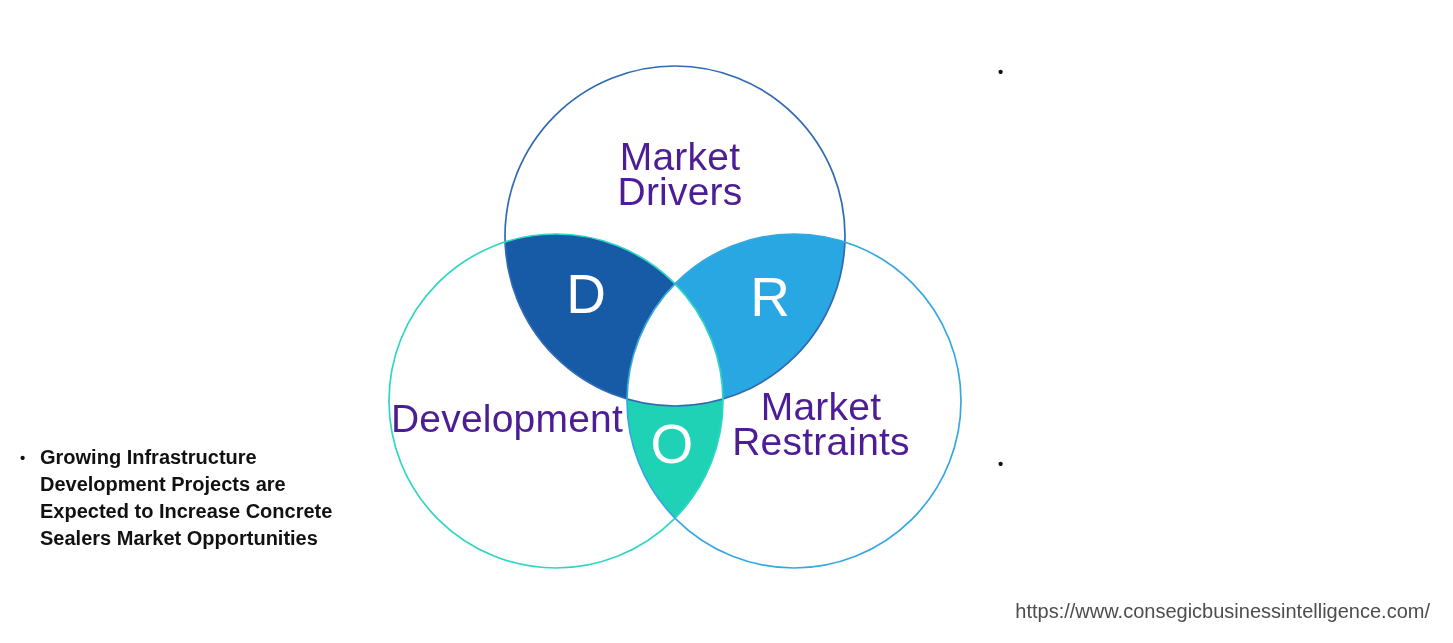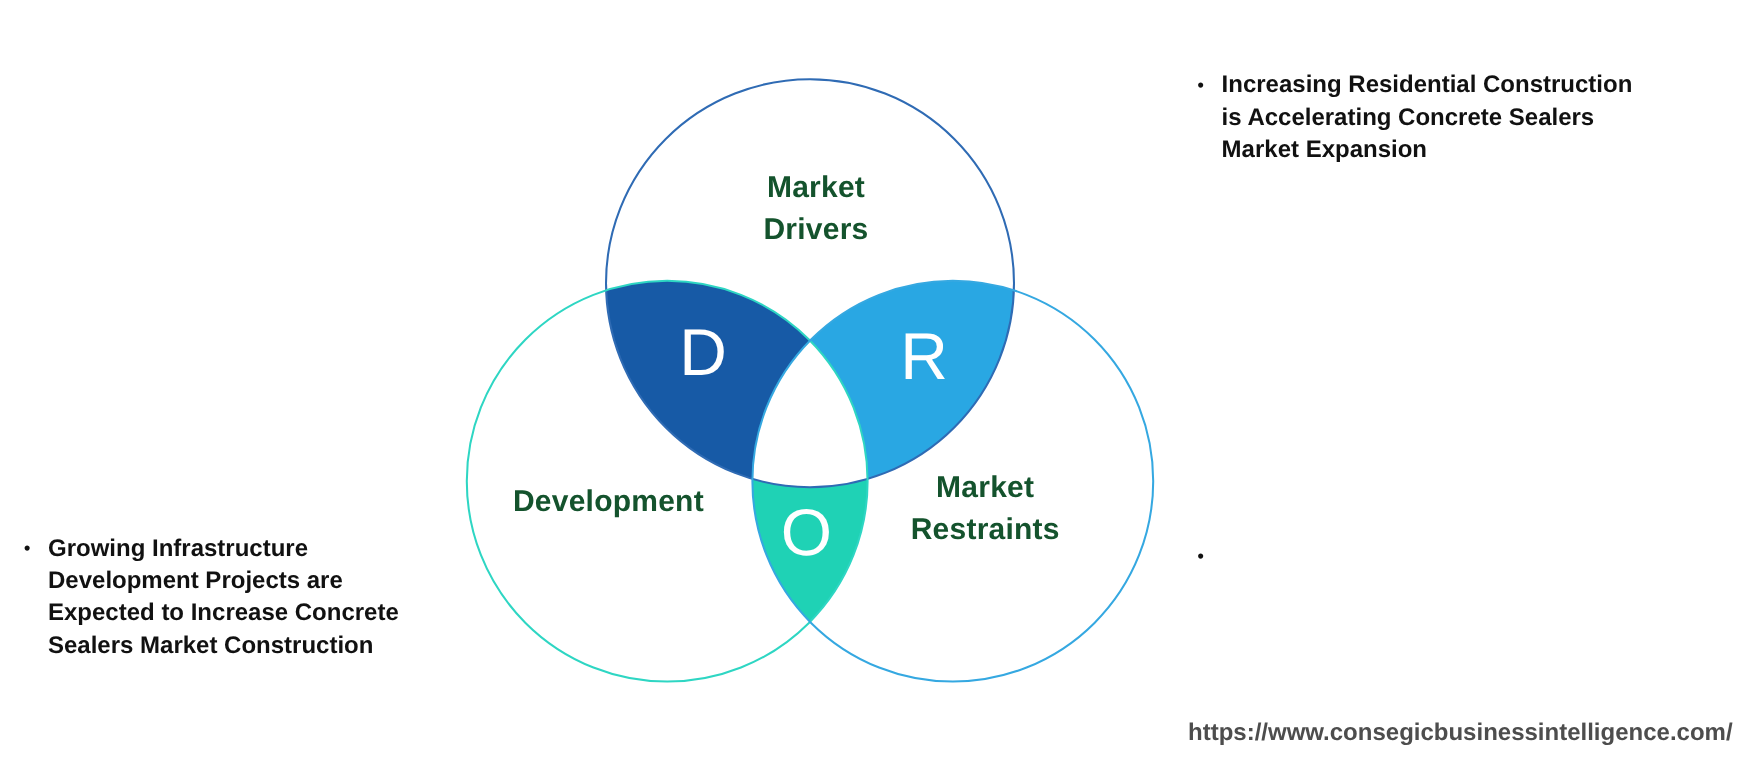--- a/index.html
+++ b/index.html
@@ -17,24 +17,24 @@
   .venn-svg {
     position: absolute;
     left: 0;
     top: 0;
   }
   .venn-label {
     position: absolute;
     transform: translate(-50%, -50%);
     text-align: center;
     white-space: pre-line;
-    font-size: 25px;
+    font-size: 39px;
     line-height: 35px;
-    color: #14532d;
-    font-weight: 700;
+    color: #4c1d95;
+    font-weight: 400;
     letter-spacing: 0.2px;
   }
   .venn-letter {
     position: absolute;
     transform: translate(-50%, -50%);
     color: #ffffff;
     font-size: 55px;
     line-height: 1;
     font-weight: 400;
   }
@@ -59,21 +59,21 @@
   }
   .footer-url {
     position: absolute;
     left: 990px;
     top: 599px;
     width: 440px;
     text-align: right;
     font-size: 20px;
     line-height: 24px;
     color: #4d4d4d;
-    font-weight: 700;
+    font-weight: 400;
   }
 </style>
 </head>
 <body>
 
 <svg class="venn-svg" width="1453" height="643" viewBox="0 0 1453 643">
   <defs>
     <clipPath id="clip-drivers">
         <circle cx="675" cy="236" r="170"></circle>
       </clipPath>
@@ -110,30 +110,27 @@
 <div class="venn-label" style="left:507px; top:418px;">Development</div>
 <div class="venn-label" style="left:821px; top:424px;">Market
 Restraints</div>
 
 <div class="venn-letter" style="left:586px; top:294px;">D</div>
 <div class="venn-letter" style="left:770px; top:297px;">R</div>
 <div class="venn-letter" style="left:672px; top:444px;">O</div>
 
 <div class="bullet-item" style="left:998px; top:58px; width:420px;">
   <span class="bullet-marker">•</span>
-  <div class="bullet-text">Increasing Residential Construction
-is Accelerating Concrete Sealers
-Market Expansion</div>
 </div>
 
 <div class="bullet-item" style="left:20px; top:444px; width:380px;">
   <span class="bullet-marker">•</span>
   <div class="bullet-text">Growing Infrastructure
 Development Projects are
 Expected to Increase Concrete
-Sealers Market Construction</div>
+Sealers Market Opportunities</div>
 </div>
 
 <div class="bullet-item" style="left:998px; top:450px; width:420px;">
   <span class="bullet-marker">•</span>
 </div>
 
 <div class="footer-url">https://www.consegicbusinessintelligence.com/</div>
 
 </body></html>

